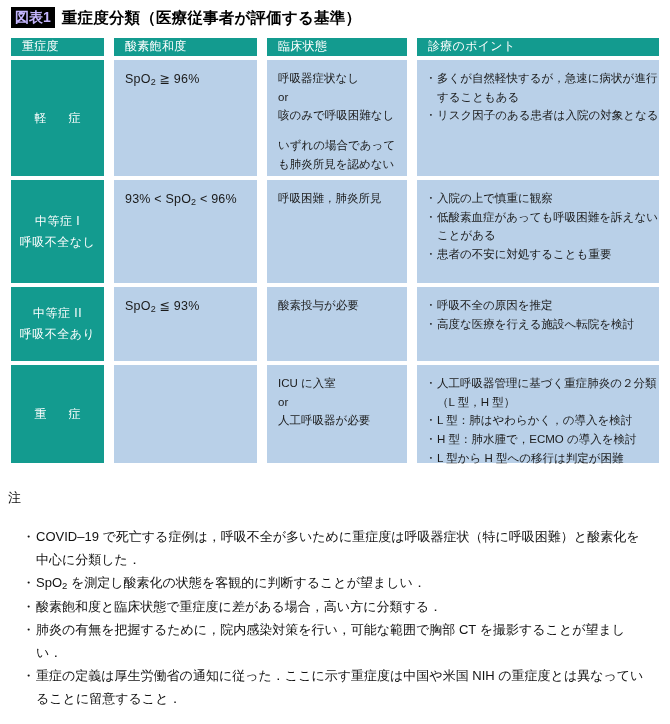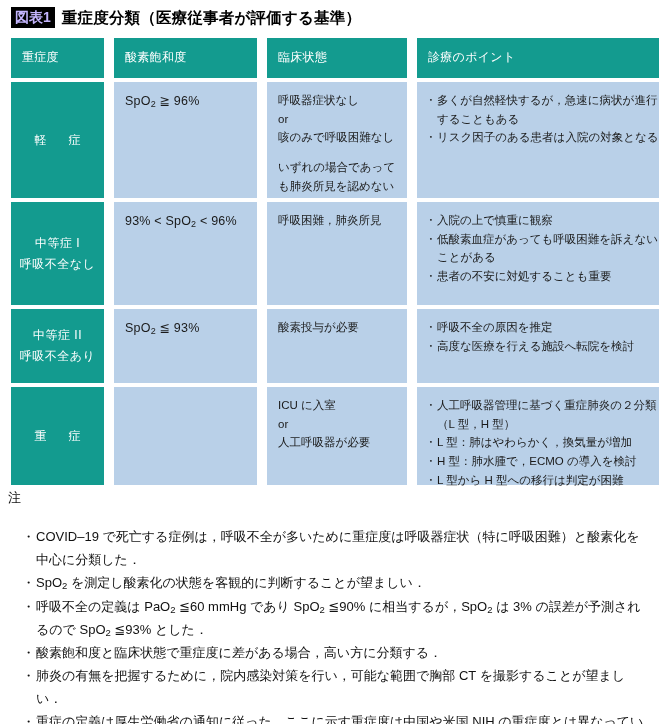--- a/index.html
+++ b/index.html
@@ -70,21 +70,21 @@
   .cell {
     box-sizing: border-box;
     font-size: 11.5px;
     line-height: 1.62;
   }
 
   
   .hdr {
     background: #139b8f;
     color: #ffffff;
-    height: 40px;
+    height: 18px;
     display: flex;
     align-items: center;
     padding-left: 11px;
     font-size: 12px;
     letter-spacing: 0.3px;
   }
 
   
   .sev {
     background: #139b8f;
@@ -249,34 +249,33 @@
         <div class="spo"></div>
       </div>
       <div class="cell col3 data plain-lines">
         <div>ICU に入室</div>
         <div>or</div>
         <div>人工呼吸器が必要</div>
       </div>
       <div class="cell col4 data">
         <ul class="bl">
           <li>人工呼吸器管理に基づく重症肺炎の２分類（L 型，H 型）</li>
-          <li>L 型：肺はやわらかく，換気量が増加</li>
+          <li>L 型：肺はやわらかく，の導入を検討</li>
           <li>H 型：肺水腫で，ECMO の導入を検討</li>
           <li>L 型から H 型への移行は判定が困難</li>
         </ul>
       </div>
     </div>
 
   </div>
 
   <div class="notes">
     <div class="notes-head">注</div>
     <ul id="notes-list">
         <li>COVID–19 で死亡する症例は，呼吸不全が多いために重症度は呼吸器症状（特に呼吸困難）と酸素化を中心に分類した．</li>
         <li>SpO<sub>2</sub> を測定し酸素化の状態を客観的に判断することが望ましい．</li>
-        <li>呼吸不全の定義は PaO<sub>2</sub> ≦60 mmHg であり SpO<sub>2</sub> ≦90% に相当するが，SpO<sub>2</sub> は 3% の誤差が予測されるので SpO<sub>2</sub> ≦93% とした．</li>
         <li>酸素飽和度と臨床状態で重症度に差がある場合，高い方に分類する．</li>
         <li>肺炎の有無を把握するために，院内感染対策を行い，可能な範囲で胸部 CT を撮影することが望ましい．</li>
         <li>重症の定義は厚生労働省の通知に従った．ここに示す重症度は中国や米国 NIH の重症度とは異なっていることに留意すること．</li>
       </ul>
   </div>
 
 </div>
 
 </body></html>

